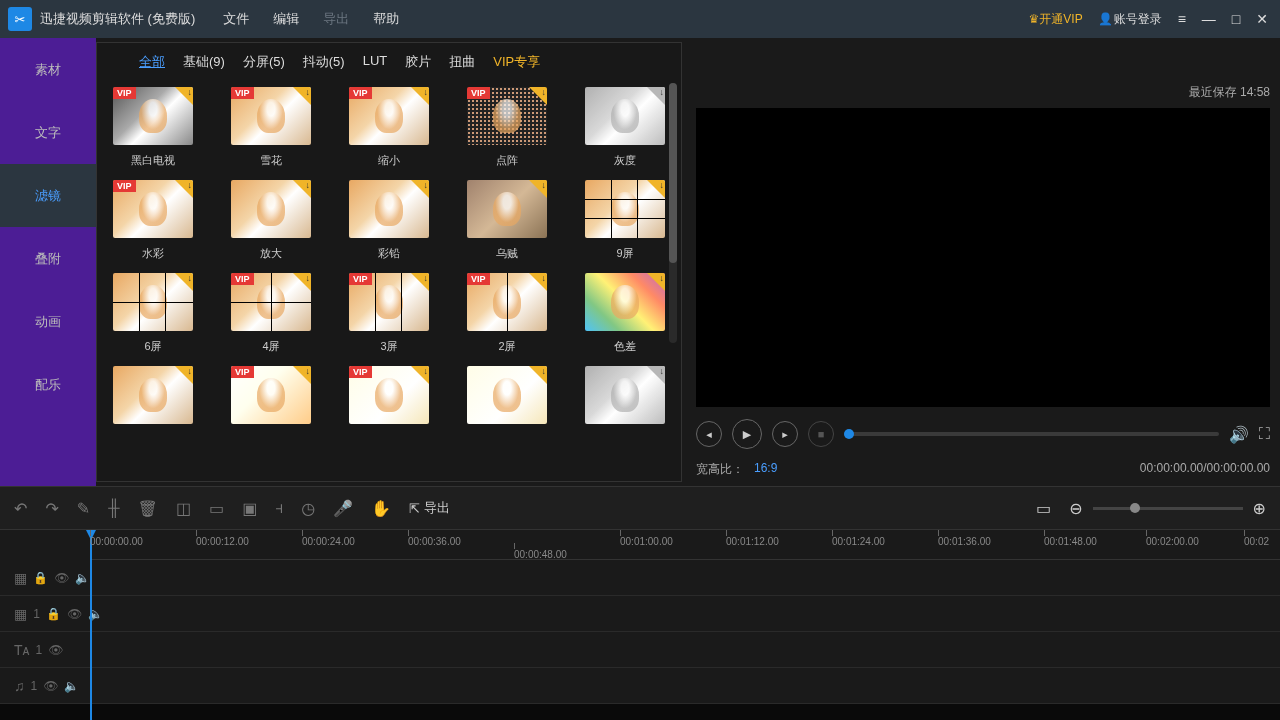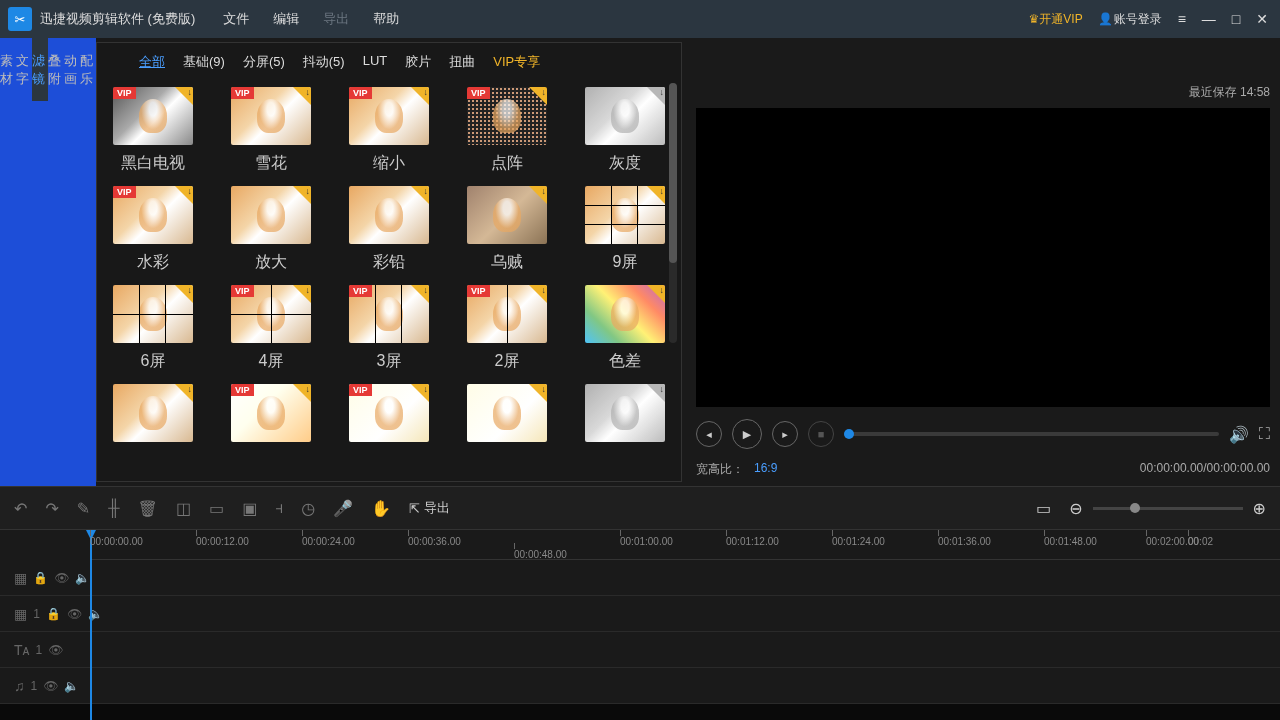--- a/index.html
+++ b/index.html
@@ -8,21 +8,21 @@
 .logo { width:24px; height:24px; background:#1e88e5; border-radius:3px; display:flex; align-items:center; justify-content:center; color:#fff; font-size:13px; margin-right:8px;}
 .app-title { color:#ddd; font-size:13px; margin-right:16px;}
 .menu-item { color:#ddd; font-size:13px; margin:0 12px; cursor:pointer;}
 .menu-item.dis { color:#6b7680;}
 .spacer { flex:1;}
 .vip-btn { color:#f0b429; font-size:12px; display:flex; align-items:center; margin-right:16px; cursor:pointer;}
 .login-btn { color:#ddd; font-size:12px; display:flex; align-items:center; margin-right:12px; cursor:pointer;}
 .win-btns { display:flex; gap:8px; color:#ddd;}
 .win-btns span { cursor:pointer; padding:2px 4px; font-size:14px;}
 .main { display:flex; height:448px; background:#1a1a1a;}
-.sidenav { width:96px; background:#1d4ed8; display:flex; flex-direction:row;}
+.sidenav { width:96px; background:#4c1d95; display:flex; flex-direction:column;}
 .sidenav-item { height:63px; display:flex; align-items:center; justify-content:center; color:#bbb; font-size:13px; cursor:pointer;}
 .sidenav-item.active { background:#2b3640; color:#4a9eff;}
 .panel { width:586px; background:#181818; border:1px solid #333; margin:4px 0 4px 0; display:flex; flex-direction:column; position:relative;}
 .tabs { display:flex; padding:10px 14px; gap:18px; font-size:13px;}
 .tabs span { cursor:pointer; color:#ddd;}
 .tabs .sel { color:#4a9eff; text-decoration:underline;margin-left:28px;}
 .tabs .vip { color:#f0b429;}
 .grid { flex:1; overflow-y:auto; padding:6px 10px 0 10px; display:grid; grid-template-columns:repeat(5,1fr); gap:12px 26px; align-content:start;}
 .card { display:flex; flex-direction:column; align-items:center; cursor:pointer;}
 .thumb { width:80px; height:58px; background:linear-gradient(135deg,#e8a862 0%,#f4d5a8 40%,#fff 55%,#d8b890 100%); border-radius:2px; position:relative; overflow:hidden;}
@@ -36,21 +36,21 @@
 .thumb .cat { position:absolute; left:32%; top:20%; width:36%; height:60%; background:radial-gradient(ellipse at 50% 30%,#fff 20%,#e8a862 60%); border-radius:50% 50% 40% 40%; opacity:.7;}
 .vip-badge { position:absolute; top:0; left:0; background:#e53935; color:#fff; font-size:9px; font-weight:bold; padding:1px 4px; }
 .dl-badge { position:absolute; top:0; right:0; width:0; height:0; border-top:18px solid #f0b429; border-left:18px solid transparent;}
 .dl-badge::after { content:"↓"; position:absolute; top:-18px; right:1px; font-size:9px; color:#333;}
 .grid-lines { position:absolute; inset:0; pointer-events:none;}
 .g9 .grid-lines { background:linear-gradient(#000 0 0) 33% 0/1px 100% no-repeat,linear-gradient(#000 0 0) 66% 0/1px 100% no-repeat,linear-gradient(#000 0 0) 0 33%/100% 1px no-repeat,linear-gradient(#000 0 0) 0 66%/100% 1px no-repeat;}
 .g6 .grid-lines { background:linear-gradient(#000 0 0) 33% 0/1px 100% no-repeat,linear-gradient(#000 0 0) 66% 0/1px 100% no-repeat,linear-gradient(#000 0 0) 0 50%/100% 1px no-repeat;}
 .g4 .grid-lines { background:linear-gradient(#000 0 0) 50% 0/1px 100% no-repeat,linear-gradient(#000 0 0) 0 50%/100% 1px no-repeat;}
 .g3 .grid-lines { background:linear-gradient(#000 0 0) 33% 0/1px 100% no-repeat,linear-gradient(#000 0 0) 66% 0/1px 100% no-repeat;}
 .g2 .grid-lines { background:linear-gradient(#000 0 0) 50% 0/1px 100% no-repeat;}
-.card-label { margin-top:8px; font-size:16px; color:#ccc;}
+.card-label { margin-top:8px; font-size:11px; color:#ccc;}
 .scroll-track { position:absolute; right:4px; top:40px; width:8px; height:260px; background:#2a2a2a; border-radius:4px;}
 .scroll-thumb { width:8px; height:180px; background:#555; border-radius:4px;}
 .preview { flex:1; display:flex; flex-direction:column; padding:8px 10px 0 14px;margin-top:38px;}
 .save-info { text-align:right; font-size:12px; color:#aaa; height:22px;}
 .video-box { flex:1; background:#000; margin-top:2px;}
 .controls { display:flex; align-items:center; height:54px; gap:10px;}
 .ctrl-btn { width:26px; height:26px; border:1px solid #666; border-radius:50%; display:flex; align-items:center; justify-content:center; cursor:pointer; color:#ccc; font-size:11px;}
 .ctrl-btn.lg { width:30px; height:30px;}
 .progress { flex:1; height:4px; background:#3a3a3a; border-radius:2px; position:relative;}
 .progress-dot { position:absolute; left:0; top:-3px; width:10px; height:10px; background:#1e88e5; border-radius:50%;}
@@ -332,21 +332,21 @@
       <div class="tick" style="left: 106px;">00:00:12.00</div>
       <div class="tick" style="left: 212px;">00:00:24.00</div>
       <div class="tick" style="left: 318px;">00:00:36.00</div>
       <div class="tick" style="left: 424px; margin-top: 13px;">00:00:48.00</div>
       <div class="tick" style="left: 530px;">00:01:00.00</div>
       <div class="tick" style="left: 636px;">00:01:12.00</div>
       <div class="tick" style="left: 742px;">00:01:24.00</div>
       <div class="tick" style="left: 848px;">00:01:36.00</div>
       <div class="tick" style="left: 954px;">00:01:48.00</div>
       <div class="tick" style="left: 1056px;">00:02:00.00</div>
-      <div class="tick" style="left: 1098px;">00:02</div>
+      <div class="tick" style="left: 1154px;">00:02</div>
     </div>
   <div id="tracks">
       <div class="track">
         <div class="track-head">
           <span class="ti">▦</span>
           <span>🔒</span>
           <span>👁</span>
           <span>🔈</span>
         </div>
       </div>

